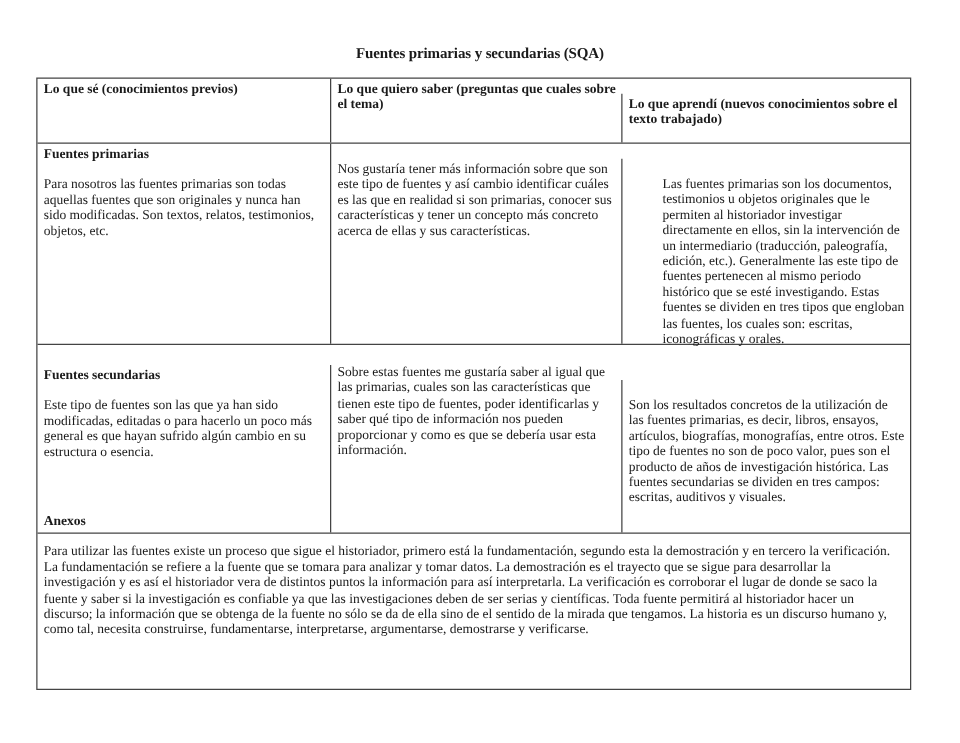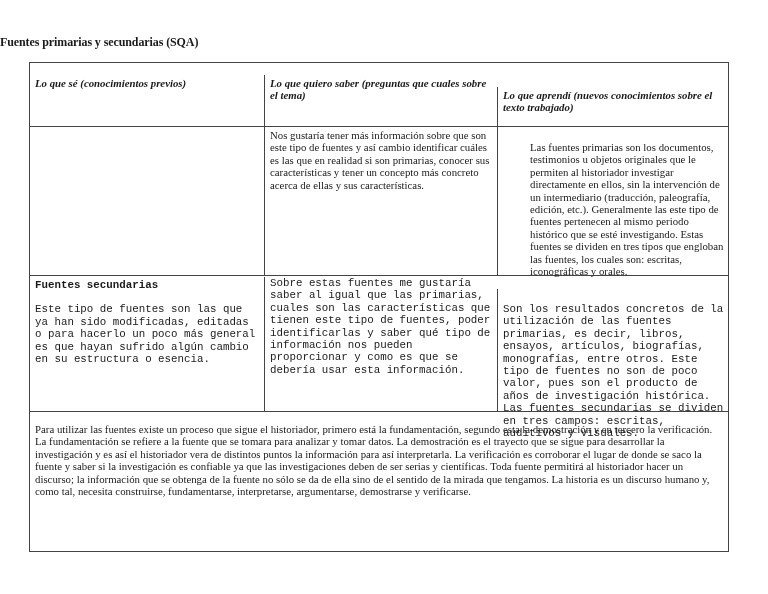--- a/index.html
+++ b/index.html
@@ -1,18 +1,18 @@
 <!DOCTYPE html>
 <html><head>
 <meta charset="utf-8">
 <style>
   html, body { margin: 0; padding: 0; background: #ffffff; }
   body { width: 768px; height: 594px; position: relative; overflow: hidden;
          font-family: "Liberation Serif", "DejaVu Serif", serif; color: #1a1a1a; }
-  .title { position: absolute; top: 35px; left: 0; width: 768px; text-align: left;
+  .title { position: absolute; top: 35px; left: 0; width: 768px; text-align: center;
            font-size: 12px; font-weight: bold; letter-spacing: -0.1px; }
   .tbl { position: absolute; left: 29px; top: 62px; width: 700px; height: 490px;
          border: 1.5px solid #444; box-sizing: border-box; }
   .row { position: absolute; left: 0; width: 100%; box-sizing: border-box;
          border-bottom: 1.5px solid #444; }
   .cell { position: absolute; top: 0; bottom: 0; box-sizing: border-box;
           padding: 2px 4px 0 5px; font-size: 10.8px; line-height: 12.4px; }
   .c1 { left: 0; width: 234px; }
   .c2 { left: 234px; width: 233px; border-left: 1.5px solid #444; }
   .c3 { left: 467px; width: 231px; border-left: 1.5px solid #444; margin-top: 12px; }
@@ -22,46 +22,52 @@
   .annex { position: absolute; left: 0; top: 346px; width: 100%; bottom: 0;
            padding: 2px 6px 0 5px; box-sizing: border-box; font-size: 10.8px; line-height: 12.4px; }
 </style>
 </head>
 <body>
 
 <div class="title">Fuentes primarias y secundarias (SQA)</div>
 
 <div class="tbl">
 
-  <div class="row" style="top:12px; height:52px;font-style:italic;">
+  <div class="row" style="top:0; height:52px;">
     <div class="cell c1 hdr">Lo que sé (conocimientos previos)</div>
     <div class="cell c2 hdr">Lo que quiero saber (preguntas que cuales sobre el tema)</div>
     <div class="cell c3 hdr">Lo que aprendí (nuevos conocimientos sobre el texto trabajado)</div>
   </div>
 
   <div class="row" style="top:52px; height:161px;">
+    <div class="cell c1">
+      <div class="bold">Fuentes primarias</div>
+      <div class="sp"></div>
+      <div>Para nosotros las fuentes primarias son todas aquellas fuentes que son originales y nunca han sido modificadas. Son textos, relatos, testimonios, objetos, etc.</div>
+    </div>
     <div class="cell c2" style="padding-top:14px;">
       <div>Nos gustaría tener más información sobre que son este tipo de fuentes y así cambio identificar cuáles es las que en realidad si son primarias, conocer sus características y tener un concepto más concreto acerca de ellas y sus características.</div>
     </div>
     <div class="cell c3" style="padding-top:14px;padding-left:32px;">
       <div>Las fuentes primarias son los documentos, testimonios u objetos originales que le permiten al historiador investigar directamente en ellos, sin la intervención de un intermediario (traducción, paleografía, edición, etc.). Generalmente las este tipo de fuentes pertenecen al mismo periodo histórico que se esté investigando. Estas fuentes se dividen en tres tipos que engloban  las fuentes, los cuales son: escritas, iconográficas y orales.</div>
     </div>
   </div>
 
-  <div class="row" style="top:214px; height:135px;font-family:Liberation Mono, monospace;">
+  <div class="row" style="top:229px; height:135px;">
     <div class="cell c1">
       <div class="bold">Fuentes secundarias</div>
       <div class="sp"></div>
       <div>Este tipo de fuentes son las que ya han sido modificadas, editadas o para hacerlo un poco más general es que hayan sufrido algún cambio en su estructura o esencia.</div>
     </div>
     <div class="cell c2" style="padding-top:0;">
       <div>Sobre estas fuentes me gustaría saber al igual que las primarias, cuales son las características que tienen este tipo de fuentes, poder identificarlas y saber qué tipo de información nos pueden proporcionar y como es que se debería usar esta información.</div>
     </div>
     <div class="cell c3" style="padding-top:14px;">
       <div>Son los resultados concretos de la utilización de las fuentes primarias, es decir, libros, ensayos, artículos, biografías, monografías, entre otros. Este tipo de fuentes no son de poco valor, pues son el producto  de años de investigación  histórica. Las fuentes secundarias se dividen en tres campos: escritas, auditivos y visuales.</div>
     </div>
   </div>
 
   <div class="annex">
+    <div class="bold">Anexos</div>
     <div class="sp"></div>
     <div>Para utilizar las fuentes existe un proceso que sigue el historiador, primero está la fundamentación, segundo esta la demostración y en tercero la verificación. La fundamentación se refiere a la fuente que se tomara para analizar y tomar datos. La demostración es el trayecto que se sigue para desarrollar la investigación y es así el historiador vera de distintos puntos la información para así interpretarla. La verificación es corroborar el lugar de donde se saco la fuente y saber si la investigación es confiable ya que las investigaciones deben de ser serias y científicas. Toda fuente permitirá al historiador hacer un discurso; la información que se obtenga de la fuente no sólo se da de ella sino de el sentido de la mirada que tengamos. La historia es un discurso humano y, como tal, necesita construirse, fundamentarse, interpretarse, argumentarse, demostrarse y verificarse.</div>
   </div>
 </div>
 
 </body></html>

